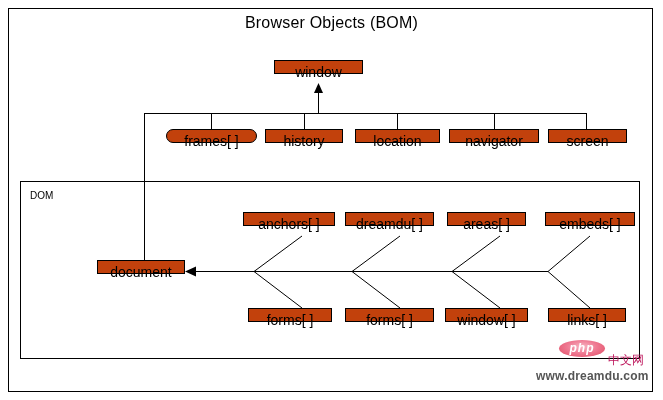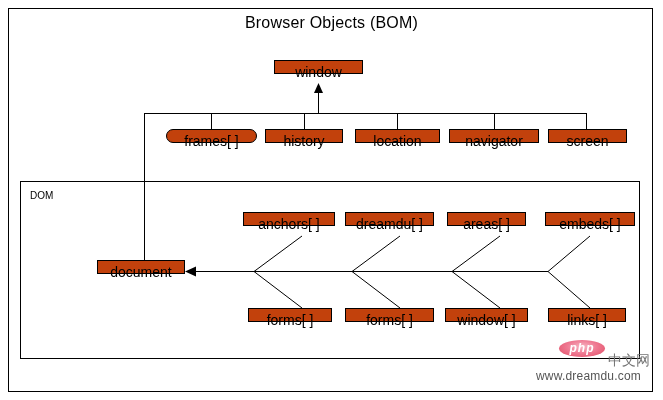--- a/index.html
+++ b/index.html
@@ -106,32 +106,33 @@
     font-family: "Liberation Sans", sans-serif;
     font-style: italic;
     font-weight: bold;
     font-size: 12px;
     color: #ffffff;
     letter-spacing: 1px;
   }
   .wm-cn {
     left: 608px;
     top: 352px;
-    font-size: 14px;
-    color: #737373;
+    font-size: 12px;
+    color: #be185d;
     font-family: "DejaVu Sans", sans-serif;
     letter-spacing: 0px;
     text-align: right;
   }
   .wm-url {
     left: 536px;
     top: 369px;
     font-size: 12px;
     color: #555555;
     letter-spacing: 0.2px;
+    font-weight: bold;
   }
 </style>
 </head>
 <body>
 
 <div id="canvas">
 
   <div class="outer-frame"></div>
 
   <div class="diagram-title">Browser Objects (BOM)</div>

